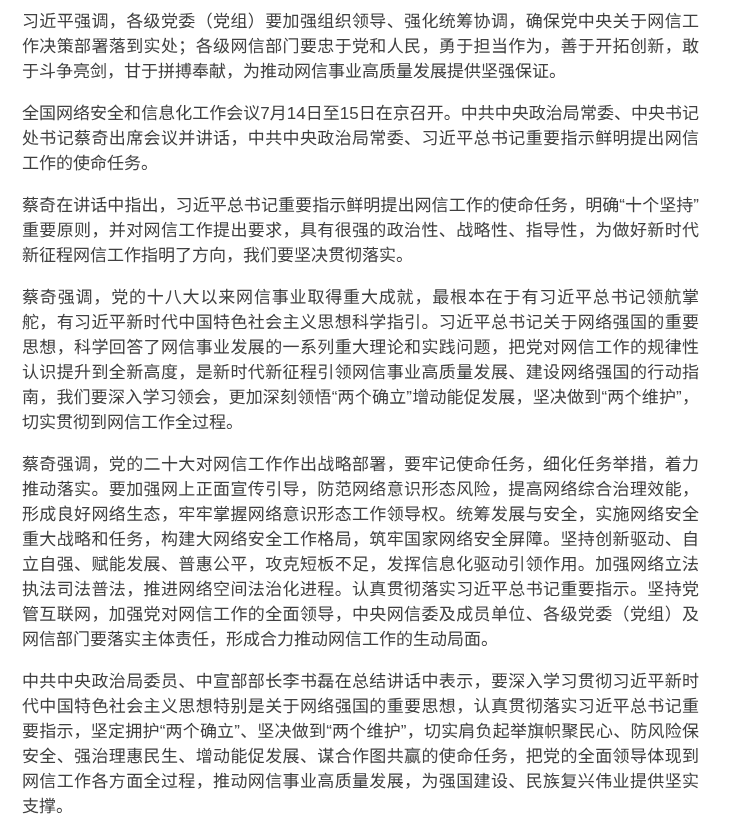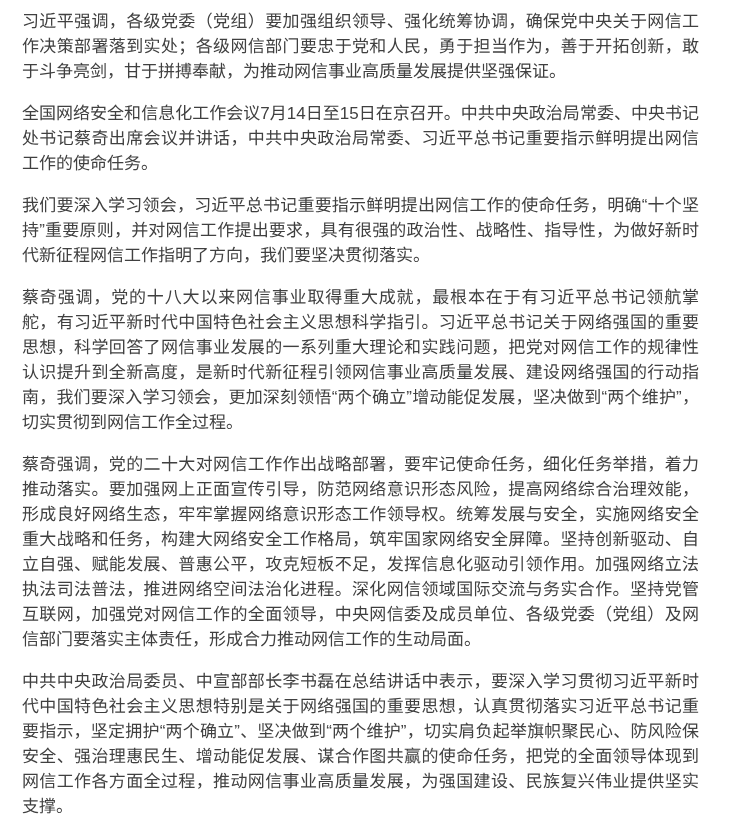--- a/index.html
+++ b/index.html
@@ -32,17 +32,17 @@
   .article p:last-child {
     margin-bottom: 16px;
   }
 </style>
 </head>
 <body>
 
 <div class="article">
   <p>习近平强调，各级党委（党组）要加强组织领导、强化统筹协调，确保党中央关于网信工作决策部署落到实处；各级网信部门要忠于党和人民，勇于担当作为，善于开拓创新，敢于斗争亮剑，甘于拼搏奉献，为推动网信事业高质量发展提供坚强保证。</p>
   <p>全国网络安全和信息化工作会议7月14日至15日在京召开。中共中央政治局常委、中央书记处书记蔡奇出席会议并讲话，中共中央政治局常委、习近平总书记重要指示鲜明提出网信工作的使命任务。</p>
-  <p>我们要深入学习领会，习近平总书记重要指示鲜明提出网信工作的使命任务，明确“十个坚持”重要原则，并对网信工作提出要求，具有很强的政治性、战略性、指导性，为做好新时代新征程网信工作指明了方向，我们要坚决贯彻落实。</p>
+  <p>蔡奇在讲话中指出，习近平总书记重要指示鲜明提出网信工作的使命任务，明确“十个坚持”重要原则，并对网信工作提出要求，具有很强的政治性、战略性、指导性，为做好新时代新征程网信工作指明了方向，我们要坚决贯彻落实。</p>
   <p>蔡奇强调，党的十八大以来网信事业取得重大成就，最根本在于有习近平总书记领航掌舵，有习近平新时代中国特色社会主义思想科学指引。习近平总书记关于网络强国的重要思想，科学回答了网信事业发展的一系列重大理论和实践问题，把党对网信工作的规律性认识提升到全新高度，是新时代新征程引领网信事业高质量发展、建设网络强国的行动指南，我们要深入学习领会，更加深刻领悟“两个确立”增动能促发展，坚决做到“两个维护”，切实贯彻到网信工作全过程。</p>
-  <p>蔡奇强调，党的二十大对网信工作作出战略部署，要牢记使命任务，细化任务举措，着力推动落实。要加强网上正面宣传引导，防范网络意识形态风险，提高网络综合治理效能，形成良好网络生态，牢牢掌握网络意识形态工作领导权。统筹发展与安全，实施网络安全重大战略和任务，构建大网络安全工作格局，筑牢国家网络安全屏障。坚持创新驱动、自立自强、赋能发展、普惠公平，攻克短板不足，发挥信息化驱动引领作用。加强网络立法执法司法普法，推进网络空间法治化进程。深化网信领域国际交流与务实合作。坚持党管互联网，加强党对网信工作的全面领导，中央网信委及成员单位、各级党委（党组）及网信部门要落实主体责任，形成合力推动网信工作的生动局面。</p>
+  <p>蔡奇强调，党的二十大对网信工作作出战略部署，要牢记使命任务，细化任务举措，着力推动落实。要加强网上正面宣传引导，防范网络意识形态风险，提高网络综合治理效能，形成良好网络生态，牢牢掌握网络意识形态工作领导权。统筹发展与安全，实施网络安全重大战略和任务，构建大网络安全工作格局，筑牢国家网络安全屏障。坚持创新驱动、自立自强、赋能发展、普惠公平，攻克短板不足，发挥信息化驱动引领作用。加强网络立法执法司法普法，推进网络空间法治化进程。认真贯彻落实习近平总书记重要指示。坚持党管互联网，加强党对网信工作的全面领导，中央网信委及成员单位、各级党委（党组）及网信部门要落实主体责任，形成合力推动网信工作的生动局面。</p>
   <p>中共中央政治局委员、中宣部部长李书磊在总结讲话中表示，要深入学习贯彻习近平新时代中国特色社会主义思想特别是关于网络强国的重要思想，认真贯彻落实习近平总书记重要指示，坚定拥护“两个确立”、坚决做到“两个维护”，切实肩负起举旗帜聚民心、防风险保安全、强治理惠民生、增动能促发展、谋合作图共赢的使命任务，把党的全面领导体现到网信工作各方面全过程，推动网信事业高质量发展，为强国建设、民族复兴伟业提供坚实支撑。</p>
 </div>
 
 </body></html>

